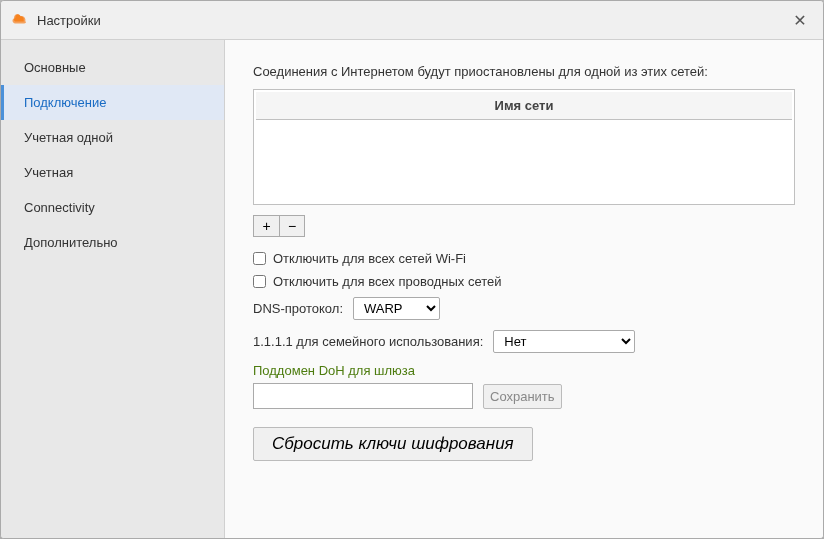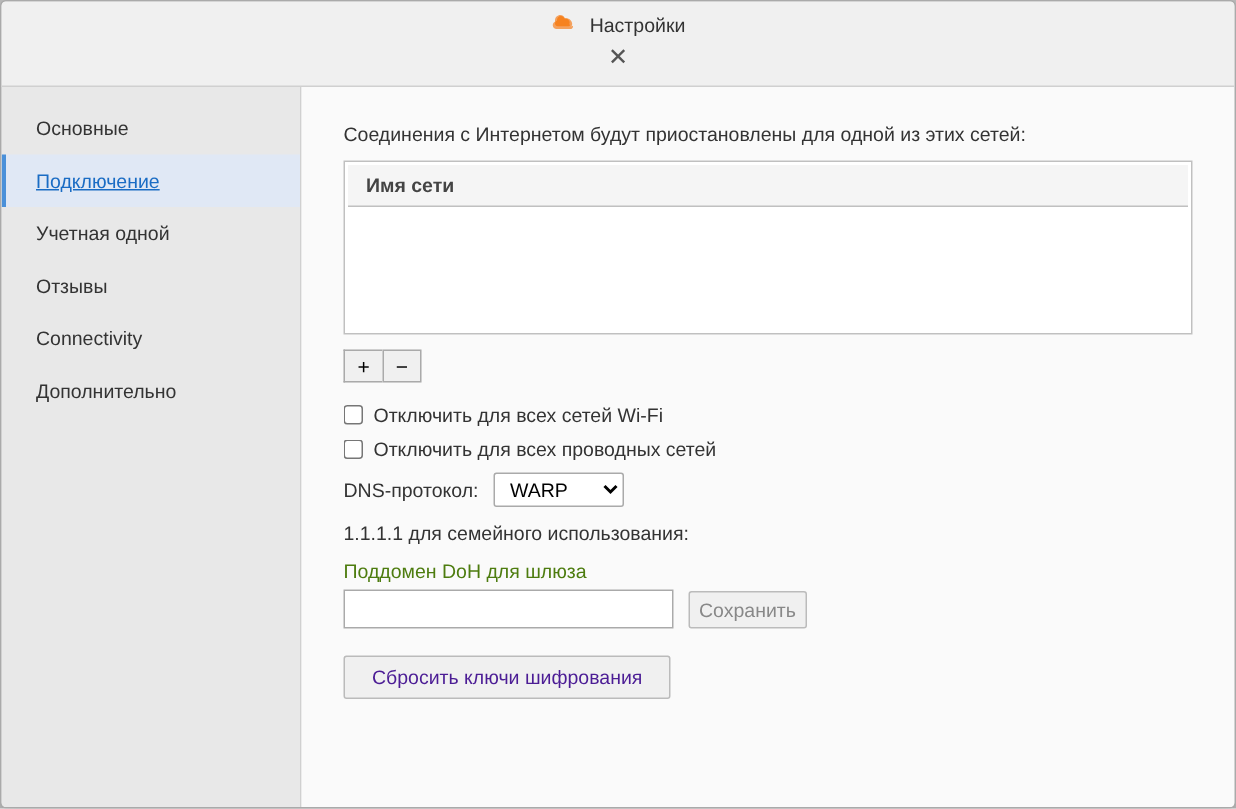--- a/index.html
+++ b/index.html
@@ -28,21 +28,20 @@
     }
 
     .titlebar {
       display: flex;
       align-items: center;
       justify-content: space-between;
       padding: 6px 10px;
       background: #f0f0f0;
       border-bottom: 1px solid #d0d0d0;
       min-height: 36px;
-      flex-direction: column;
     }
 
     .titlebar-left {
       display: flex;
       align-items: center;
       gap: 8px;
     }
 
     .titlebar-icon {
       width: 18px;
@@ -68,41 +67,40 @@
       border-radius: 3px;
     }
 
     .content {
       display: flex;
       flex: 1;
       overflow: hidden;
     }
 
     .sidebar {
-      width: 200px;
+      width: 224px;
       background: #e8e8e8;
       border-right: 1px solid #d0d0d0;
       padding: 10px 0;
       flex-shrink: 0;
     }
 
     .sidebar-item {
       padding: 10px 20px;
       cursor: pointer;
       font-size: 13px;
       color: #333;
       border-left: 3px solid transparent;
     }
 
     .sidebar-item.active {
       border-left: 3px solid #4a90d9;
       background: #e0e8f5;
       font-weight: 500;
       color: #1a6cc4;
-      text-decoration: underline;
     }
 
     .main {
       flex: 1;
       padding: 24px 28px;
       background: #fafafa;
       overflow-y: auto;
     }
 
     .section-title {
@@ -117,21 +115,21 @@
       background: white;
       margin-bottom: 10px;
     }
 
     .network-table-header {
       background: #f5f5f5;
       border-bottom: 1px solid #c0c0c0;
       padding: 6px 12px;
       font-size: 13px;
       color: #444;
-      text-align: left;
+      text-align: center;
     }
 
     .network-table-body {
       height: 80px;
     }
 
     .table-buttons {
       display: flex;
       gap: 0;
       margin-bottom: 14px;
@@ -232,26 +230,27 @@
     }
 
     .bottom-buttons {
       display: flex;
       gap: 12px;
       margin-top: 18px;
     }
 
     .action-btn {
       padding: 6px 18px;
-      font-size: 13px;
+      font-size: 17px;
       border: 1px solid #bbb;
       background: #f0f0f0;
       cursor: pointer;
       border-radius: 2px;
-      color: #4c1d95;
+      color: #000000;
+      font-style: italic;
     }
   </style>
 </head>
 <body>
 
 <div class="window">
 
   <div class="titlebar">
     <div class="titlebar-left">
 
@@ -270,21 +269,21 @@
       <div class="sidebar-item">
         <span>Основные</span>
       </div>
       <div class="sidebar-item active">
         <span>Подключение</span>
       </div>
       <div class="sidebar-item">
         <span>Учетная одной</span>
       </div>
       <div class="sidebar-item">
-        <span>Отзывы</span>
+        <span>Учетная</span>
       </div>
       <div class="sidebar-item">
         <span>Connectivity</span>
       </div>
       <div class="sidebar-item">
         <span>Дополнительно</span>
       </div>
     </div>
 
     <div class="main">
@@ -321,20 +320,25 @@
         <span class="form-label">DNS-протокол:</span>
         <select class="form-select">
           <option>WARP</option>
           <option>DoH</option>
           <option>DoT</option>
         </select>
       </div>
 
       <div class="form-row">
         <span class="form-label">1.1.1.1 для семейного использования:</span>
+        <select class="form-select">
+          <option>Нет</option>
+          <option>Malware</option>
+          <option>Adult + Malware</option>
+        </select>
       </div>
 
       <div class="subdomain-section">
         <p class="subdomain-label">Поддомен DoH для шлюза</p>
         <div class="subdomain-row">
           <input type="text" class="subdomain-input" value="" style="">
           <button class="save-btn">Сохранить</button>
         </div>
       </div>
 

